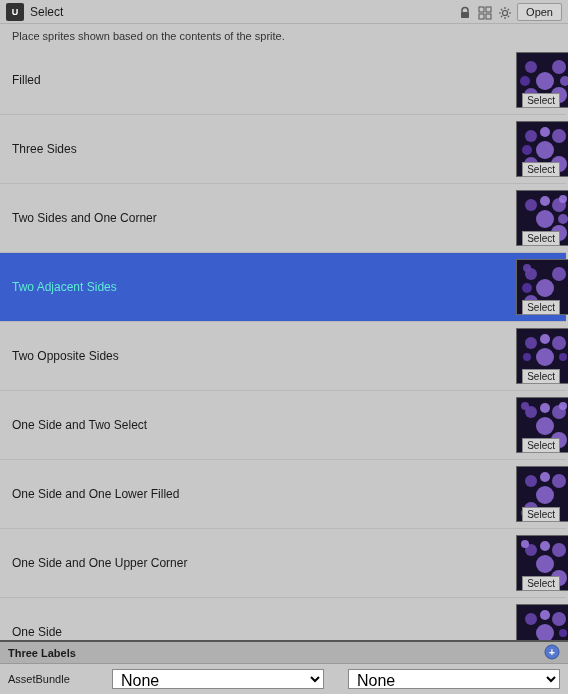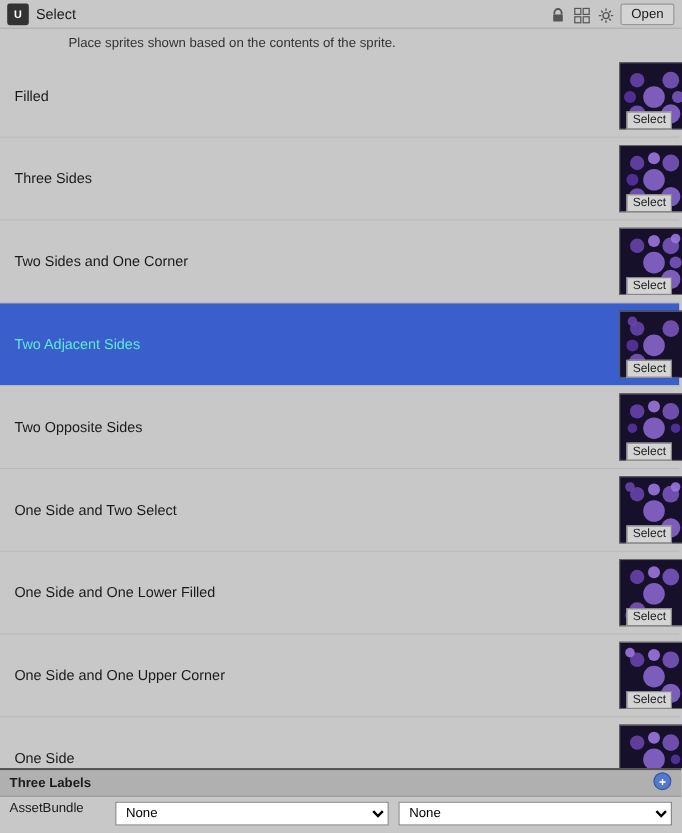--- a/index.html
+++ b/index.html
@@ -67,21 +67,20 @@
       font-size: 11px;
       cursor: pointer;
       color: #1a1a1a;
     }
 
     
     .subtitle {
       padding: 6px 12px 4px 12px;
       font-size: 11px;
       color: #333;
-      margin-left: 45px;
     }
 
     
     .main-content {
       display: flex;
       flex-direction: column;
       height: calc(694px - 24px - 24px - 52px);
       overflow: hidden;
       position: relative;
     }
@@ -166,36 +165,36 @@
       font-weight: bold;
       color: #1a1a1a;
       border-bottom: 1px solid #999;
       display: flex;
       align-items: center;
       justify-content: space-between;
       height: 22px;
     }
     .asset-bundle-row {
       display: flex;
-      align-items: flex-start;
+      align-items: center;
       padding: 4px 8px;
-      gap: 8px;
+      gap: 24px;
       height: 30px;
     }
     .asset-bundle-label {
       font-size: 11px;
       color: #1a1a1a;
       min-width: 80px;
     }
     .asset-bundle-select {
       flex: 1;
       height: 20px;
       background: white;
       border: 1px solid #888;
-      font-size: 11px;
+      font-size: 16px;
       padding: 1px 4px;
     }
   </style>
 </head>
 <body>
 
 <div class="title-bar">
   <div class="title-bar-left">
     <div class="unity-icon">
       <span style="font-size:9px;font-weight:bold;">U</span>

